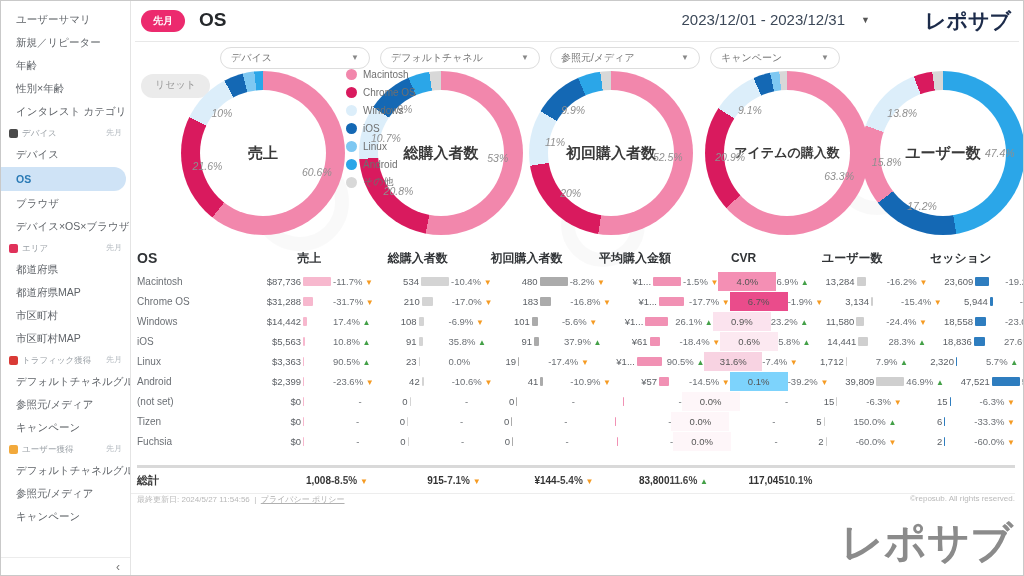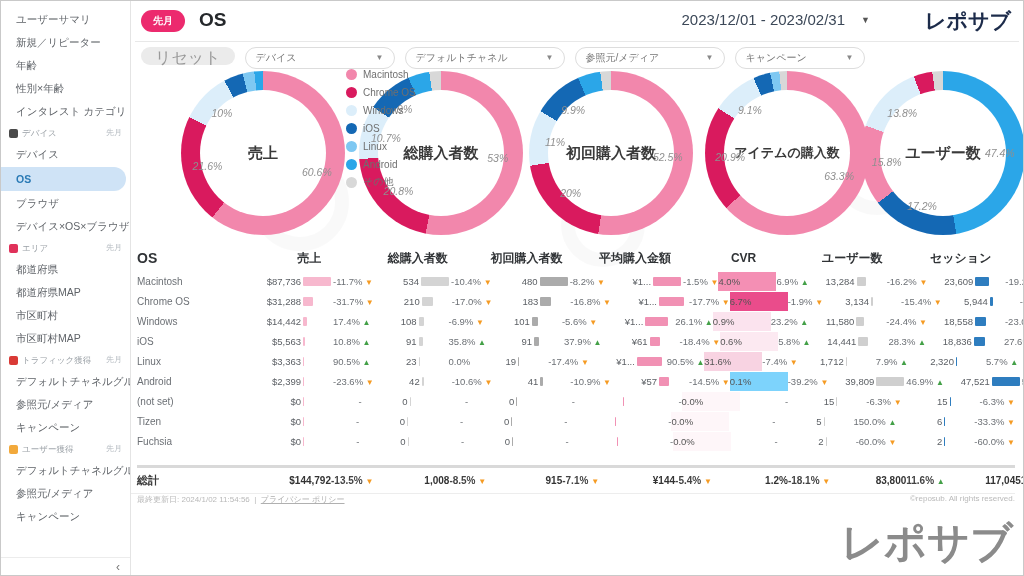--- a/index.html
+++ b/index.html
@@ -27,22 +27,22 @@
   .hdr{position:absolute;left:0;top:0;width:100%;height:40px;}
   .badge{position:absolute;left:10px;top:9px;background:#ec2a6e;color:#fff;font-size:10px;
          font-weight:bold;border-radius:12px;padding:4px 12px;cursor:pointer;}
   .title{position:absolute;left:68px;top:8px;font-size:19px;font-weight:bold;color:#25282b;}
   .daterange{position:absolute;right:180px;top:10px;font-size:15px;color:#3c4858;cursor:pointer;}
   .datecaret{position:absolute;right:155px;top:14px;font-size:9px;color:#555;cursor:pointer;}
   .logo-top{position:absolute;right:14px;top:6px;font-size:21px;font-weight:800;color:#1c2b4a;}
   .hdr-div{position:absolute;left:4px;top:40px;width:884px;border-top:1px solid #e8e8e8;}
   
   .filters{position:absolute;left:10px;top:46px;height:24px;display:flex;gap:10px;}
-  .f-reset{background:#ebebeb;color:#999;font-size:16px;border-radius:12px;height:18px;
-           line-height:22px;padding:0 14px;cursor:pointer;}
+  .f-reset{background:#ebebeb;color:#999;font-size:10px;border-radius:12px;height:24px;
+           line-height:22px;padding:0 14px;cursor:pointer;margin-top:27px;}
   .f-dd{border:1px solid #ddd;border-radius:12px;height:22px;line-height:20px;font-size:10px;
         color:#777;padding:0 10px;display:flex;align-items:center;cursor:pointer;box-sizing:border-box;}
   .f-dd .cap{margin-left:auto;color:#888;font-size:8px;padding-left:26px;}
   
   .charts{position:absolute;left:0;top:62px;width:894px;height:180px;}
   .donut{position:absolute;width:164px;height:164px;border-radius:50%;}
   .hole{position:absolute;left:19px;top:19px;width:126px;height:126px;border-radius:50%;
         background:#fff;display:flex;align-items:center;justify-content:center;text-align:center;}
   .hole .ct{font-weight:bold;color:#3a3a3a;font-size:15px;white-space:nowrap;}
   .slice-label{position:absolute;font-size:10.5px;color:#8f8f8f;transform:translate(-50%,-50%);
@@ -58,21 +58,21 @@
   .th.os{font-size:14px;text-align:left;}
   .trow{height:20px;}
   .td-os{font-size:10px;color:#6c7075;text-align:left;}
   .mcell{display:flex;align-items:center;height:20px;}
   .cv{width:46px;text-align:right;font-size:9.5px;color:#5c6065;flex:0 0 auto;}
   .cb{width:30px;flex:0 0 auto;padding-left:2px;}
   .cb .bar{height:9px;border-radius:1px;}
   .cd{flex:1;text-align:right;font-size:9.5px;color:#6c7075;white-space:nowrap;}
   .arrow-up{color:#43a047;font-size:8px;}
   .arrow-down{color:#f59b23;font-size:8px;}
-  .heat{width:58px;height:19px;line-height:20px;text-align:left;font-size:9.5px;color:#555;
+  .heat{width:58px;height:19px;line-height:20px;text-align:center;font-size:9.5px;color:#555;
         flex:0 0 auto;}
   .totalbar{border-top:3px solid #d9d9d9;margin-top:14px;}
   .trow-total{height:24px;font-weight:bold;}
   .trow-total .td-os{font-size:11px;color:#3a3a3a;font-weight:bold;}
   .trow-total .cv{font-size:10px;color:#333;font-weight:bold;width:76px;}
   .trow-total .cd{font-size:10px;color:#444;font-weight:bold;}
   .tfoot{display:flex;justify-content:space-between;font-size:8px;color:#b9b9b9;margin-top:2px;}
   .tfoot a{color:#b0b0b0;text-decoration:underline;cursor:pointer;}
   .card-bottom{position:absolute;left:0px;top:492px;width:884px;border-top:1px solid #ededed;}
   .logo-bottom{position:absolute;right:10px;bottom:4px;font-size:42px;font-weight:800;color:#8b8b8b;}
@@ -125,21 +125,21 @@
     </div>
   <div class="sb-bottom">
     <span>‹</span>
   </div>
 </div>
 
 <div class="main">
   <div class="hdr">
     <span class="badge">先月</span>
     <span class="title">OS</span>
-    <span class="daterange">2023/12/01 - 2023/02/31</span>
+    <span class="daterange">2023/12/01 - 2023/12/31</span>
     <span class="datecaret">▼</span>
     <span class="logo-top">レポサブ</span>
   </div>
   <div class="hdr-div"></div>
 
   <div class="filters" id="filters">
       <div class="f-reset">リセット</div>
       <div class="f-dd" style="width: 150px;">
         <span>デバイス</span>
         <span class="cap">▼</span>
@@ -580,51 +580,43 @@
             <span class="cv">2</span>
             <span class="cb"><span class="bar" style="width: 1px; background: rgb(46, 125, 191); display: inline-block;"></span></span>
             <span class="cd">-60.0% <span class="arrow-down">▼</span></span>
           </div>
         </div>
       </div>
     <div class="totalbar"></div>
     <div class="tgrid trow-total" id="ttotal">
         <div class="td-os">総計</div>
         <div class="mcell">
-          <span class="cv">$144,792</span>
-          <span class="cd">-13.5% <span class="arrow-down">▼</span></span>
-        </div>
-        <div class="mcell">
           <span class="cv">1,008</span>
           <span class="cd">-8.5% <span class="arrow-down">▼</span></span>
         </div>
         <div class="mcell">
           <span class="cv">915</span>
           <span class="cd">-7.1% <span class="arrow-down">▼</span></span>
         </div>
         <div class="mcell">
           <span class="cv">¥144</span>
           <span class="cd">-5.4% <span class="arrow-down">▼</span></span>
         </div>
         <div class="mcell">
-          <span class="cv">1.2%</span>
-          <span class="cd">-18.1% <span class="arrow-down">▼</span></span>
-        </div>
-        <div class="mcell">
           <span class="cv">83,800</span>
           <span class="cd">11.6% <span class="arrow-up">▲</span></span>
         </div>
         <div class="mcell">
           <span class="cv">117,045</span>
           <span class="cd">10.1% </span>
         </div>
       </div>
     <div class="tfoot">
       <span>
-        <span>最終更新日: 2024/1/02 11:54:56</span>
+        <span>最終更新日: 2024/5/27 11:54:56</span>
         &nbsp;|&nbsp;
         <a>プライバシー ポリシー</a>
       </span>
       <span>©reposub. All rights reserved.</span>
     </div>
   </div>
 
   <div class="card-bottom"></div>
 </div>
 

